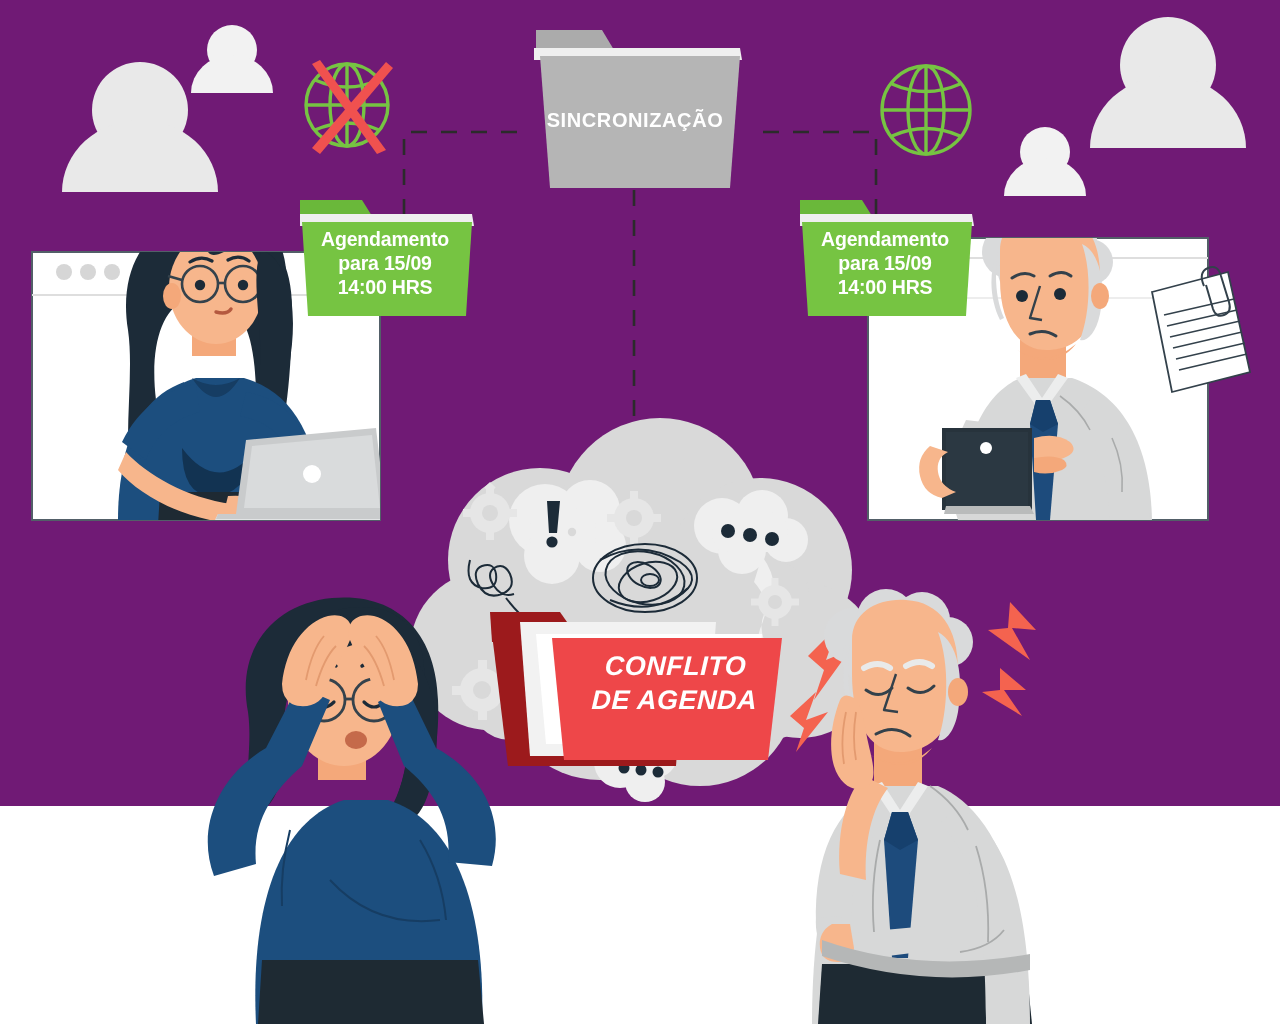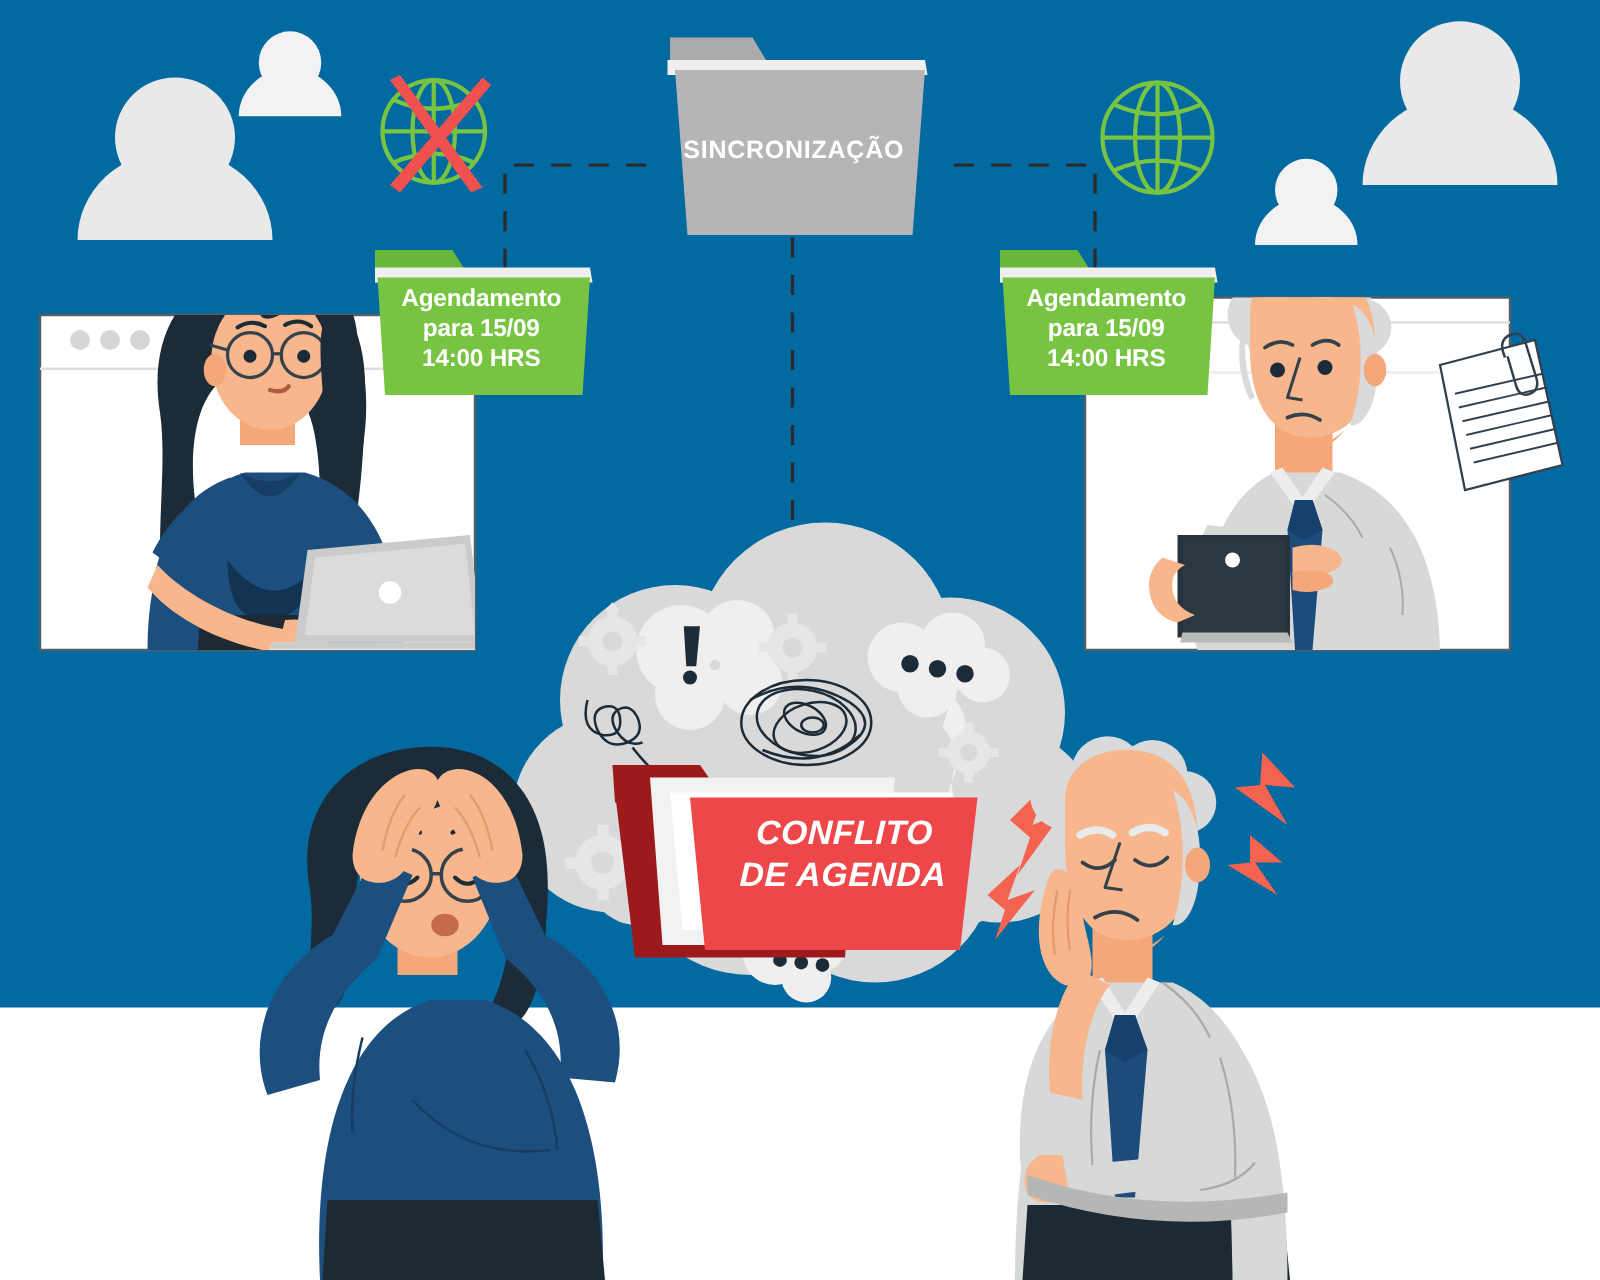--- a/index.html
+++ b/index.html
@@ -1,17 +1,17 @@
 <!DOCTYPE html>
 <html><head>
 <meta charset="utf-8">
 <style>
   html,body{margin:0;padding:0;background:#ffffff;}
   body{width:1280px;height:1024px;overflow:hidden;font-family:"Liberation Sans",sans-serif;}
-  #stage{position:relative;width:1280px;height:806px;background:#0369a1;}
+  #stage{position:relative;width:1280px;height:806px;background:#701a75;}
   #stage svg{position:absolute;left:0;top:0;}
   .lbl{position:absolute;color:#ffffff;font-weight:bold;text-align:center;line-height:1.22;}
 
   
   #lbl-left-folder{left:300px;top:228px;width:170px;font-size:19.5px;letter-spacing:-0.2px;}
   #lbl-right-folder{left:800px;top:228px;width:170px;font-size:19.5px;letter-spacing:-0.2px;}
   #lbl-sync{left:525px;top:108px;width:220px;font-size:20px;letter-spacing:0.6px;}
   #lbl-conflict{left:570px;top:650px;width:210px;font-size:27px;font-style:italic;
                 letter-spacing:0.5px;line-height:1.25;transform:skewX(-2deg);}
 </style>

